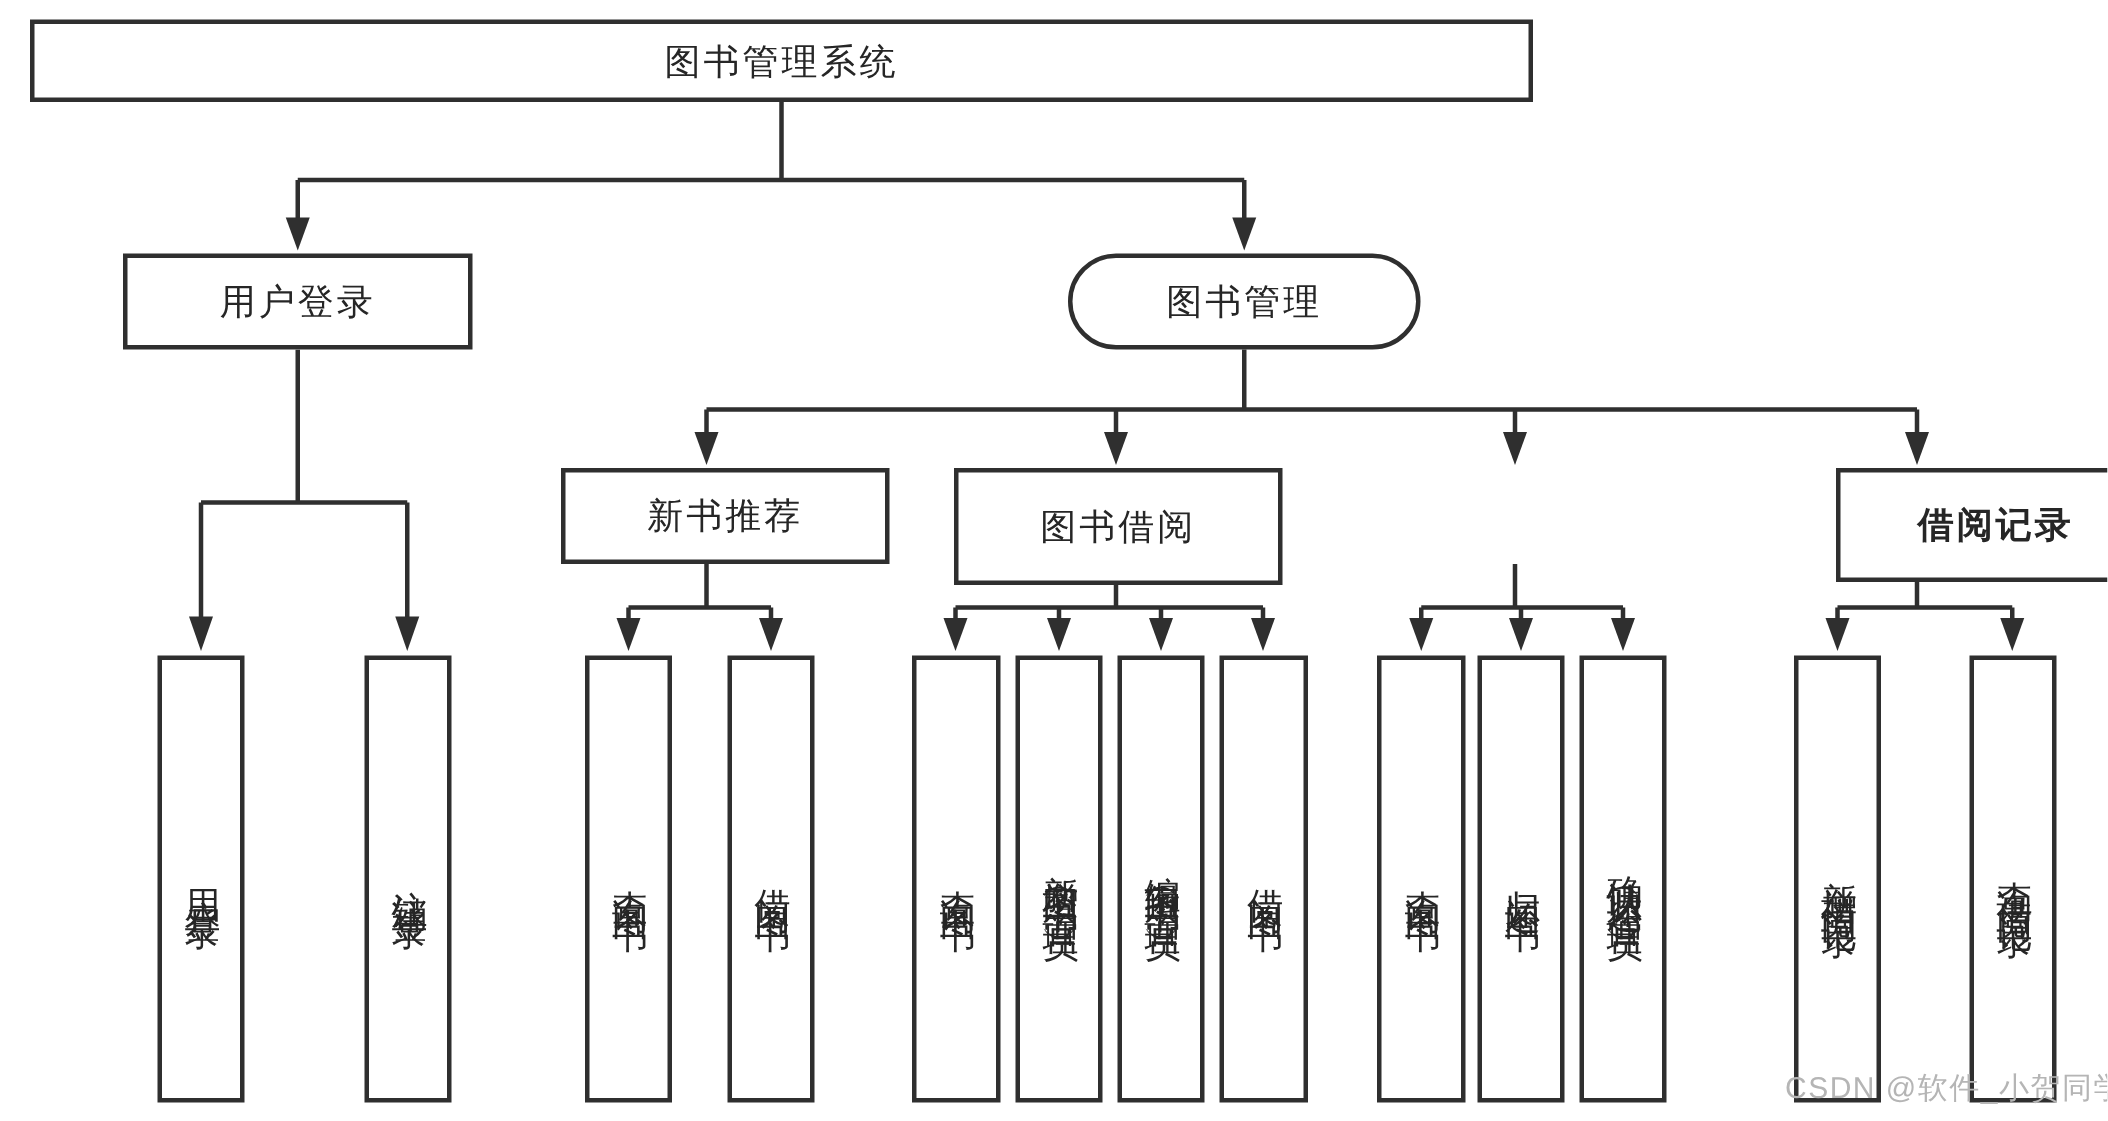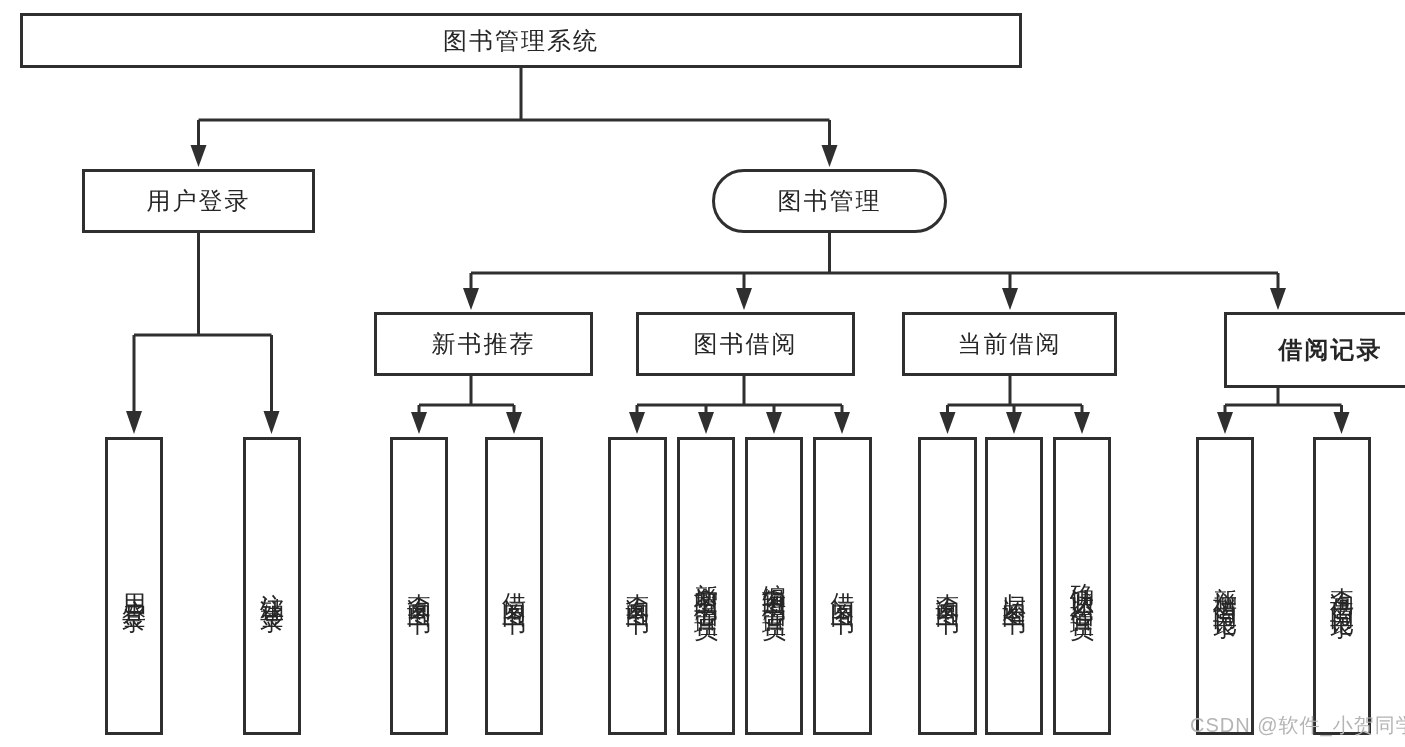--- a/index.html
+++ b/index.html
@@ -92,25 +92,22 @@
   <div class="box h" style="left:82px;top:169px;width:233px;height:64px;">
     <span>用户登录</span>
   </div>
   <div class="box h" style="left:712px;top:169px;width:235px;height:64px;border-radius:32px;">
     <span>图书管理</span>
   </div>
 
   <div class="box h" style="left:374px;top:312px;width:219px;height:64px;">
     <span>新书推荐</span>
   </div>
-  <div class="box h" style="left:636px;top:312px;width:219px;height:64px;">
+  <div class="box h" style="left:636px;top:312px;width:219px;height:78px;">
     <span>图书借阅</span>
-  </div>
-  <div class="box h" style="left:902px;top:312px;width:215px;height:64px;">
-    <span>当前借阅</span>
   </div>
   <div class="box h" style="left:1224px;top:312px;width:213px;height:76px;font-weight:bold;">
     <span>借阅记录</span>
   </div>
 
   <div class="box v" style="left:105px;top:437px;width:58px;height:298px;">
     <span>用户登录</span>
   </div>
   <div class="box v" style="left:243px;top:437px;width:58px;height:298px;">
     <span>注销登录</span>

